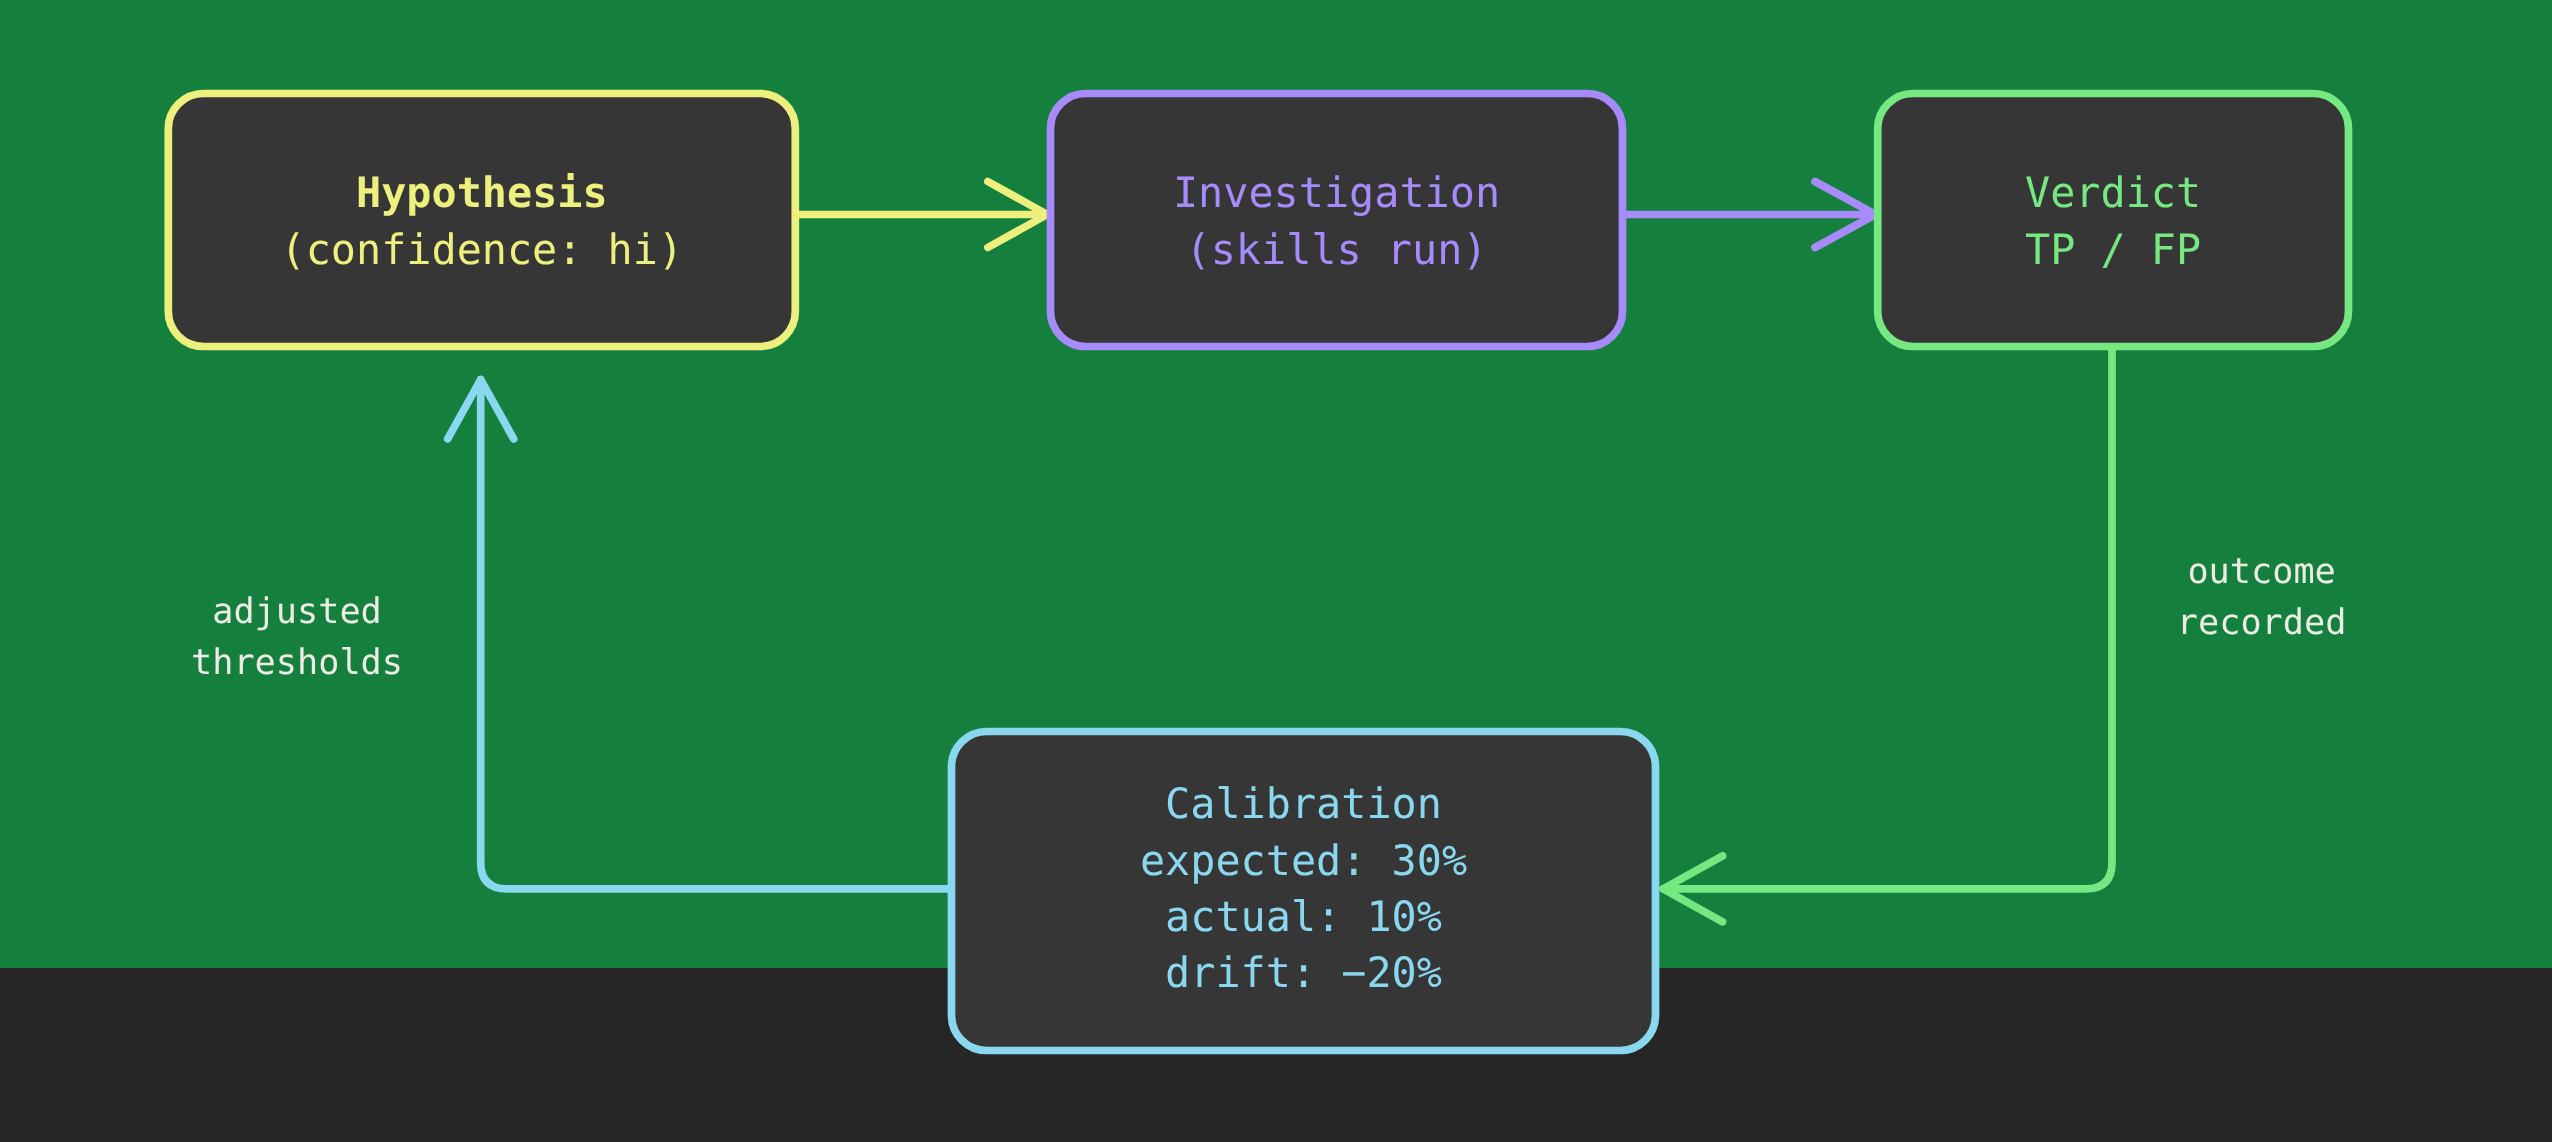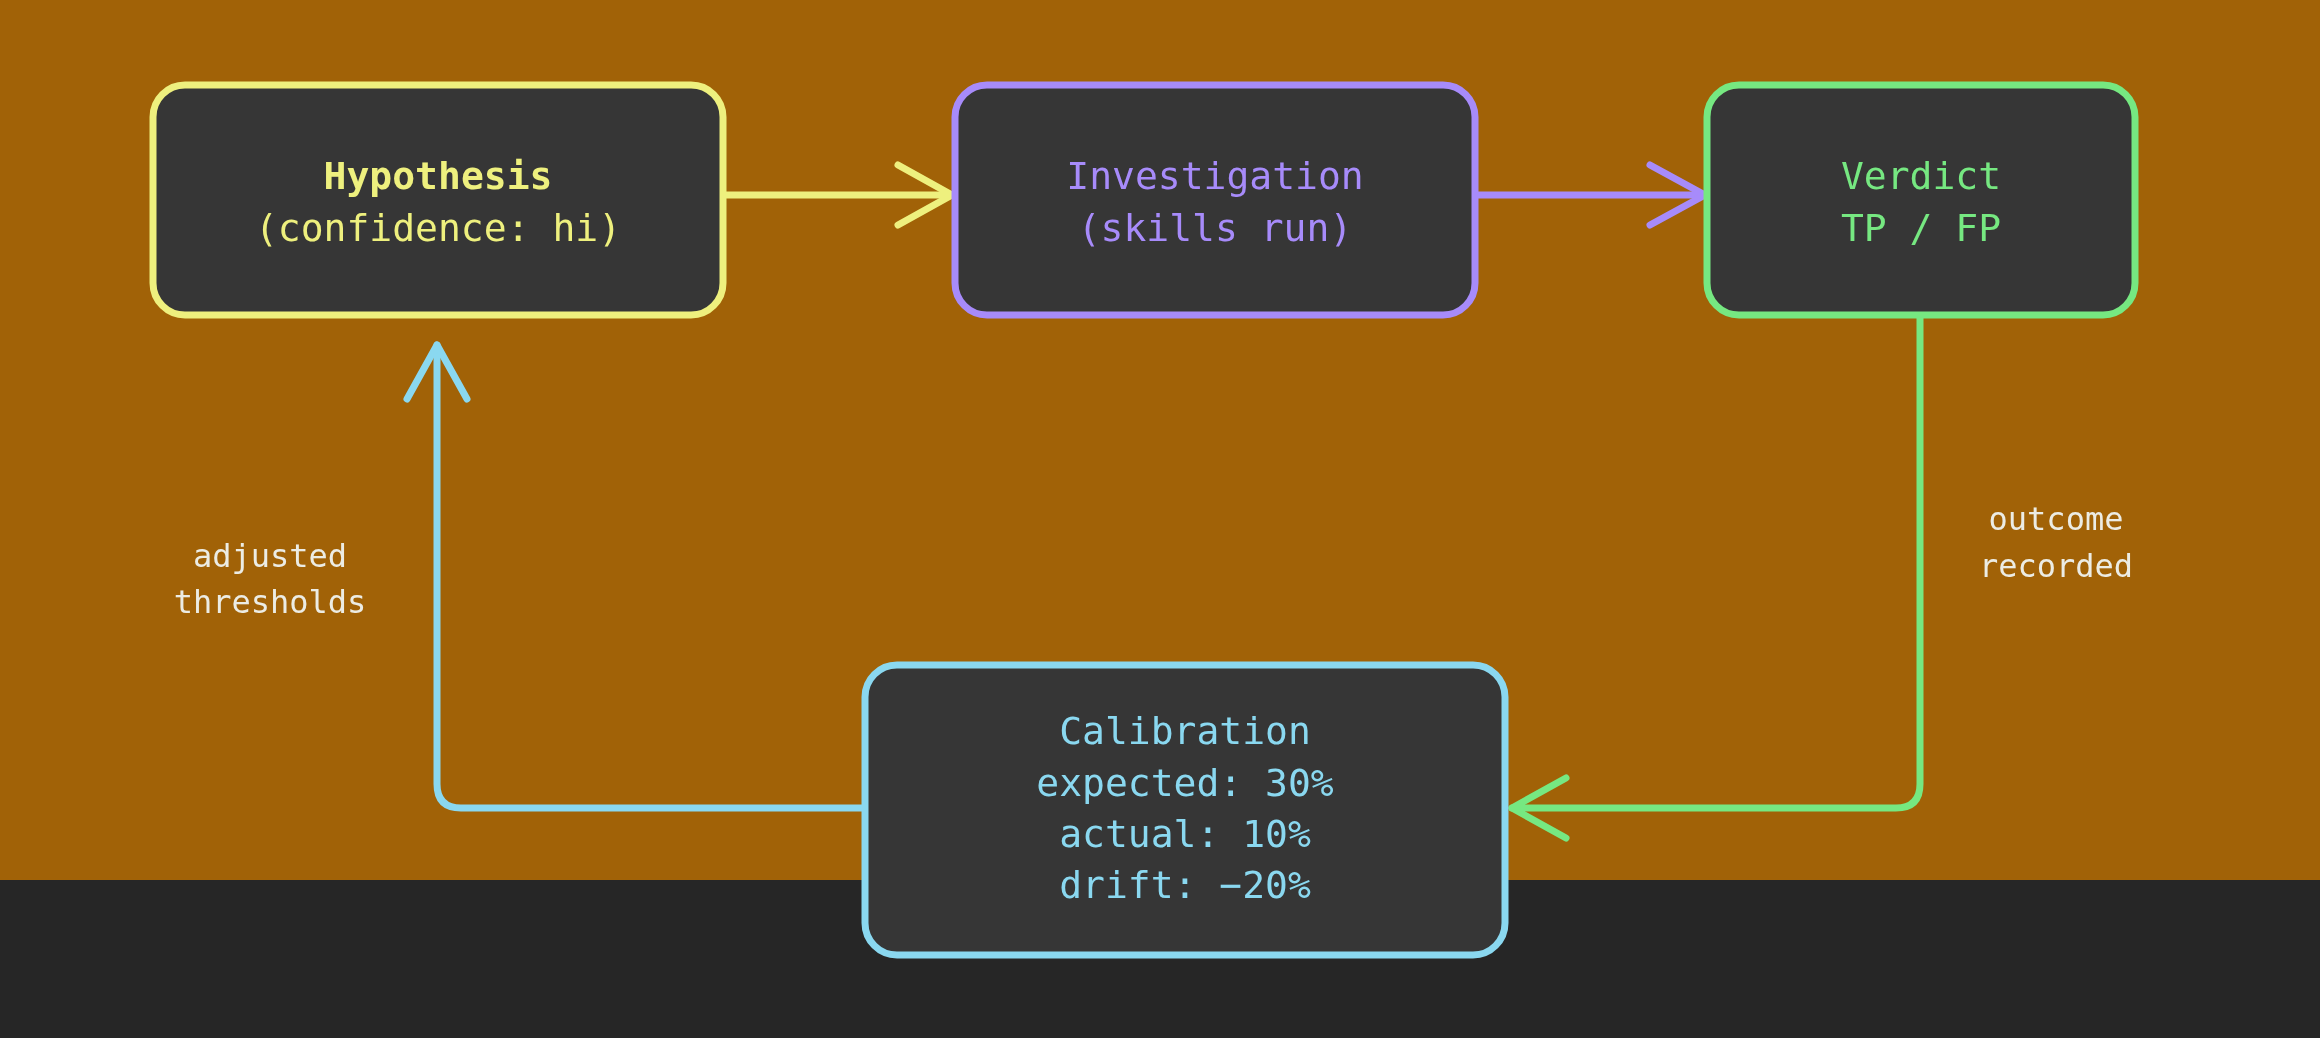--- a/index.html
+++ b/index.html
@@ -10,21 +10,21 @@
   body {
     width: 2320px;
     height: 1038px;
     overflow: hidden;
     font-family: "DejaVu Sans Mono", "Liberation Mono", monospace;
   }
   #diagram-root {
     position: relative;
     width: 2320px;
     height: 880px;
-    background: #a16207;
+    background: #15803d;
   }
   svg.flow {
     position: absolute;
     top: 0;
     left: 0;
     width: 2320px;
     height: 1038px;
     display: block;
   }
   .node-box {

